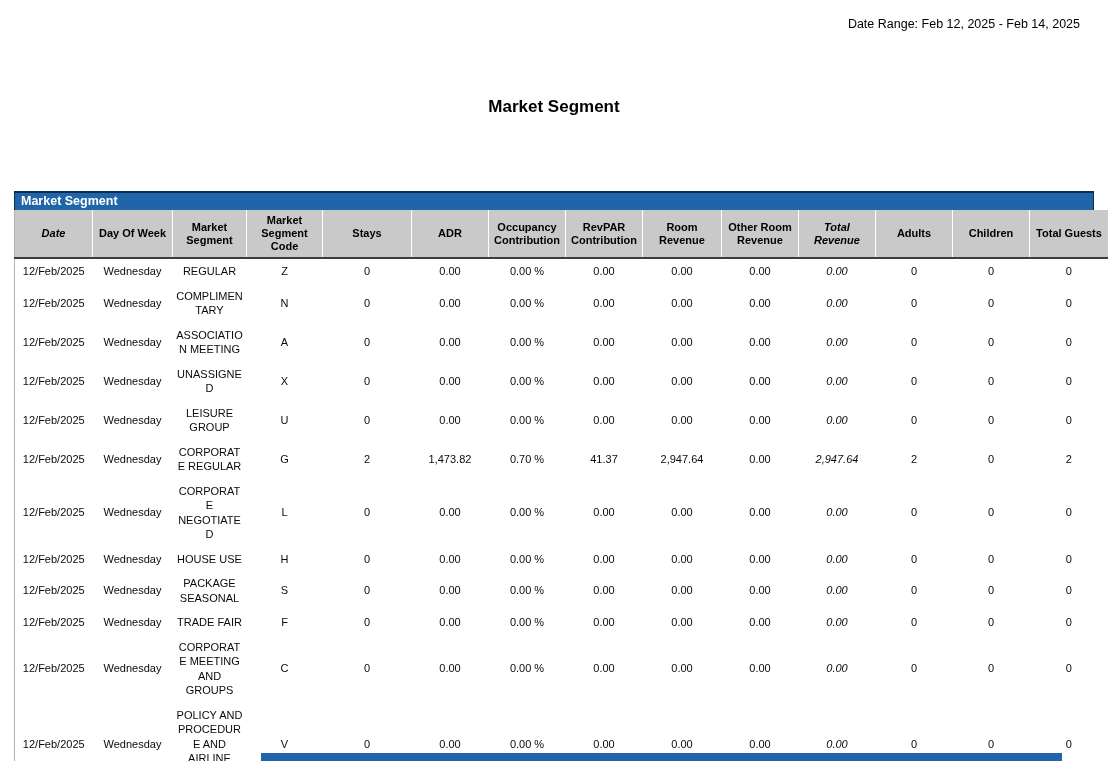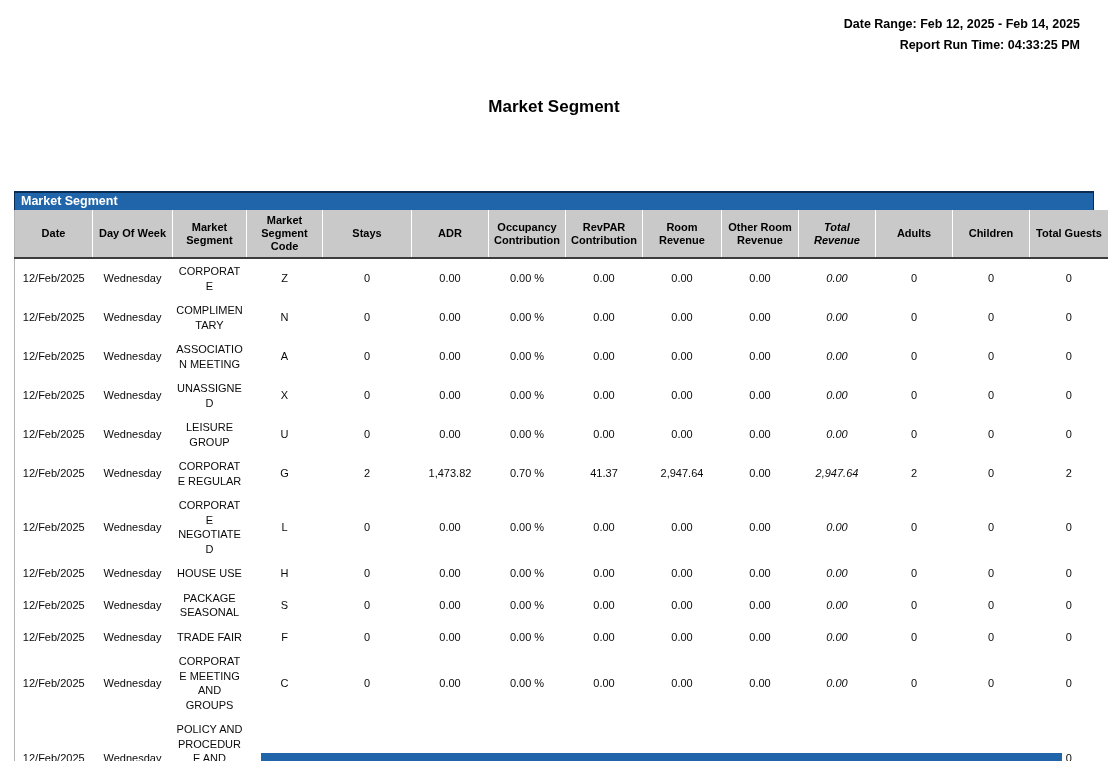--- a/index.html
+++ b/index.html
@@ -8,21 +8,21 @@
     background: #ffffff;
     font-family: "Liberation Sans", "DejaVu Sans", sans-serif;
     position: relative;
     overflow: hidden;
   }
   .report-meta {
     position: absolute;
     top: 14px; right: 28px;
     text-align: right;
     font-size: 12.5px;
-    font-weight: bold;
+    font-weight: normal;
     line-height: 20.5px;
     color: #000;
   }
   .page-title {
     position: absolute;
     top: 97px; left: 0; width: 100%;
     text-align: center;
     font-size: 17px;
     font-weight: bold;
     color: #000;
@@ -56,21 +56,21 @@
     font-weight: bold;
     color: #000;
     text-align: center;
     vertical-align: middle;
     line-height: 13px;
     padding: 4px 3px;
     height: 47px;
     border-left: 1px solid #ffffff;
     border-bottom: 2px solid #3c3c3c;
   }
-  table.report thead th:first-child { border-left: none; }
+  table.report thead th:first-child { border-left: none; font-style: italic; }
   table.report td {
     font-size: 11px;
     color: #0a0a0a;
     text-align: center;
     vertical-align: middle;
     line-height: 14.5px;
     padding: 5px 3px;
     overflow-wrap: break-word;
     word-wrap: break-word;
   }
@@ -94,21 +94,20 @@
     left: 261px; top: 753px;
     width: 801px; height: 8px;
     background: var(--header-blue, #2065a9);
   }
 </style>
 </head>
 <body>
 
 <div class="report-meta">
   <div>Date Range: Feb 12, 2025 - Feb 14, 2025</div>
-  <div>Report Run Time: 04:33:25 PM</div>
 </div>
 
 <div class="page-title">Market Segment</div>
 
 <div class="table-wrap">
   <div class="section-bar">Market Segment</div>
   <table class="report">
     <thead>
       <tr>
           <th class="c0">Date</th>
@@ -124,21 +123,21 @@
           <th class="c10">Total Revenue</th>
           <th class="c11">Adults</th>
           <th class="c12">Children</th>
           <th class="c13">Total Guests</th>
         </tr>
     </thead>
     <tbody>
         <tr>
           <td class="c0">12/Feb/2025</td>
           <td class="c1">Wednesday</td>
-          <td class="c2">CORPORATE</td>
+          <td class="c2">REGULAR</td>
           <td class="c3">Z</td>
           <td class="c4">0</td>
           <td class="c5">0.00</td>
           <td class="c6">0.00 %</td>
           <td class="c7">0.00</td>
           <td class="c8">0.00</td>
           <td class="c9">0.00</td>
           <td class="c10">0.00</td>
           <td class="c11">0</td>
           <td class="c12">0</td>

